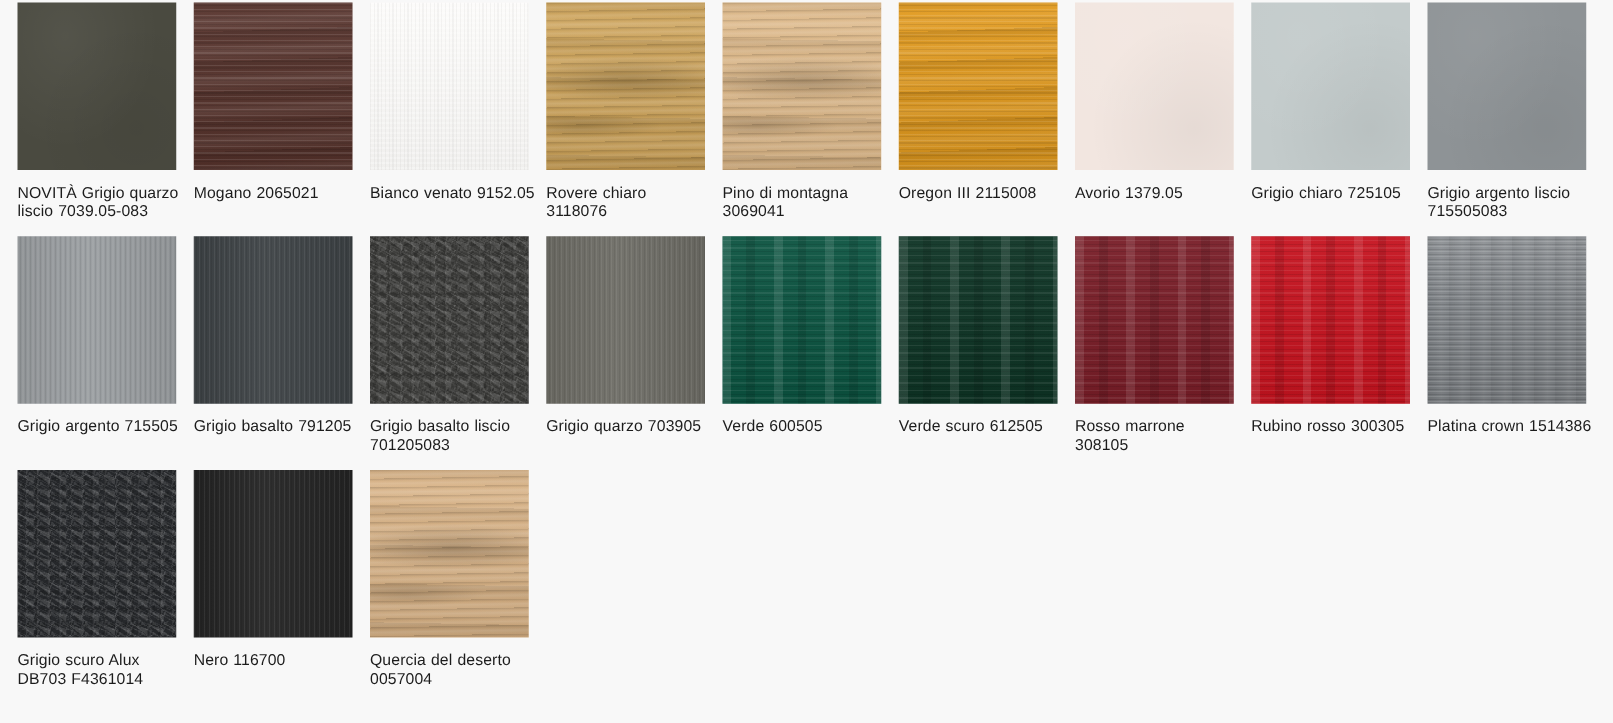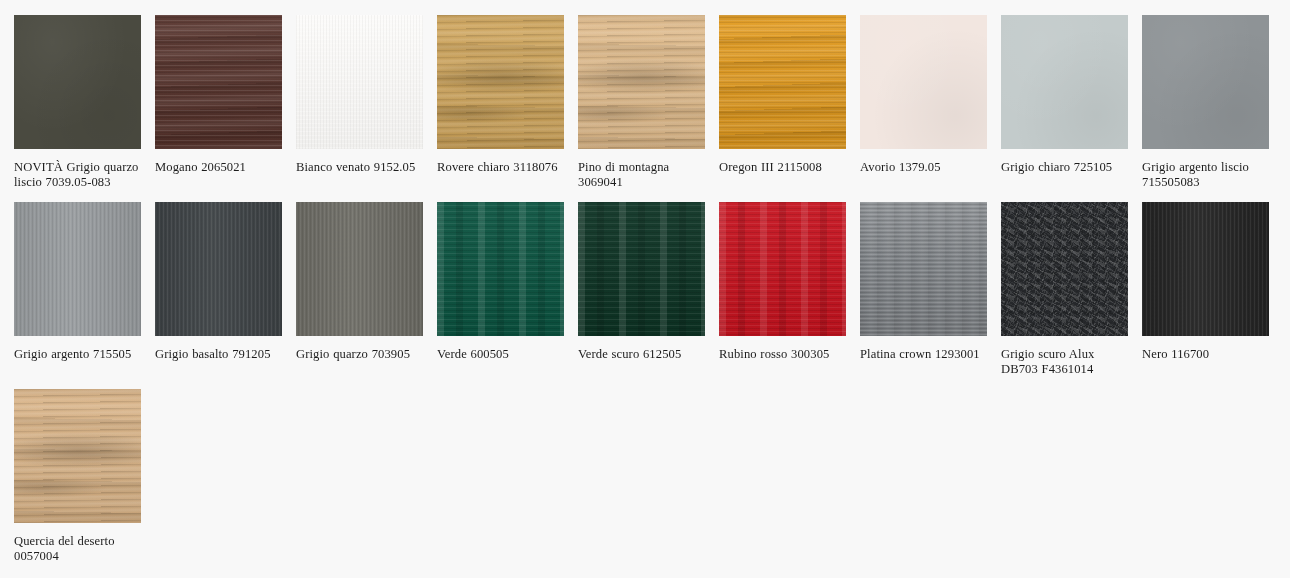--- a/index.html
+++ b/index.html
@@ -8,22 +8,21 @@
     background: #f8f8f8;
     width: 1290px; height: 578px;
     overflow: hidden;
     font-family: "Liberation Sans", sans-serif;
   }
   #grid {
     display: grid;
     grid-template-columns: repeat(9, 141px);
     grid-auto-rows: 187px;
     padding-left: 14px;
-    padding-top: 15px;
-    font-family: Liberation Serif, serif;
+    padding-top: 2px;
   }
   .cell {
     width: 141px;
     position: relative;
   }
   .swatch {
     width: 127px;
     height: 134px;
     position: relative;
     overflow: hidden;
@@ -199,48 +198,60 @@
       </div>
       <div class="caption">Grigio argento 715505</div>
     </div>
     <div class="cell">
       <div class="swatch" style="background: rgb(61, 66, 69);">
         <div class="tex t-vert"></div>
       </div>
       <div class="caption">Grigio basalto 791205</div>
     </div>
     <div class="cell">
+      <div class="swatch" style="background: rgb(58, 58, 56);">
+        <div class="tex t-speck"></div>
+      </div>
+      <div class="caption">Grigio basalto liscio 701205083</div>
+    </div>
+    <div class="cell">
       <div class="swatch" style="background: rgb(109, 108, 101);">
         <div class="tex t-vert"></div>
       </div>
       <div class="caption">Grigio quarzo 703905</div>
     </div>
     <div class="cell">
       <div class="swatch" style="background: rgb(11, 83, 64);">
         <div class="tex t-streak"></div>
       </div>
       <div class="caption">Verde 600505</div>
     </div>
     <div class="cell">
       <div class="swatch" style="background: rgb(13, 51, 36);">
         <div class="tex t-streak"></div>
       </div>
       <div class="caption">Verde scuro 612505</div>
+    </div>
+    <div class="cell">
+      <div class="swatch" style="background: rgb(120, 29, 39);">
+        <div class="tex t-streak"></div>
+      </div>
+      <div class="caption">Rosso marrone 308105</div>
     </div>
     <div class="cell">
       <div class="swatch" style="background: rgb(197, 19, 31);">
         <div class="tex t-streak"></div>
       </div>
       <div class="caption">Rubino rosso 300305</div>
     </div>
     <div class="cell">
       <div class="swatch" style="background: rgb(130, 134, 138);">
         <div class="tex t-metal"></div>
       </div>
-      <div class="caption">Platina crown 1293001</div>
+      <div class="caption">Platina crown 1514386</div>
     </div>
     <div class="cell">
       <div class="swatch" style="background: rgb(38, 40, 43);">
         <div class="tex t-speck"></div>
       </div>
       <div class="caption">Grigio scuro Alux DB703 F4361014</div>
     </div>
     <div class="cell">
       <div class="swatch" style="background: rgb(35, 35, 35);">
         <div class="tex t-vert"></div>

